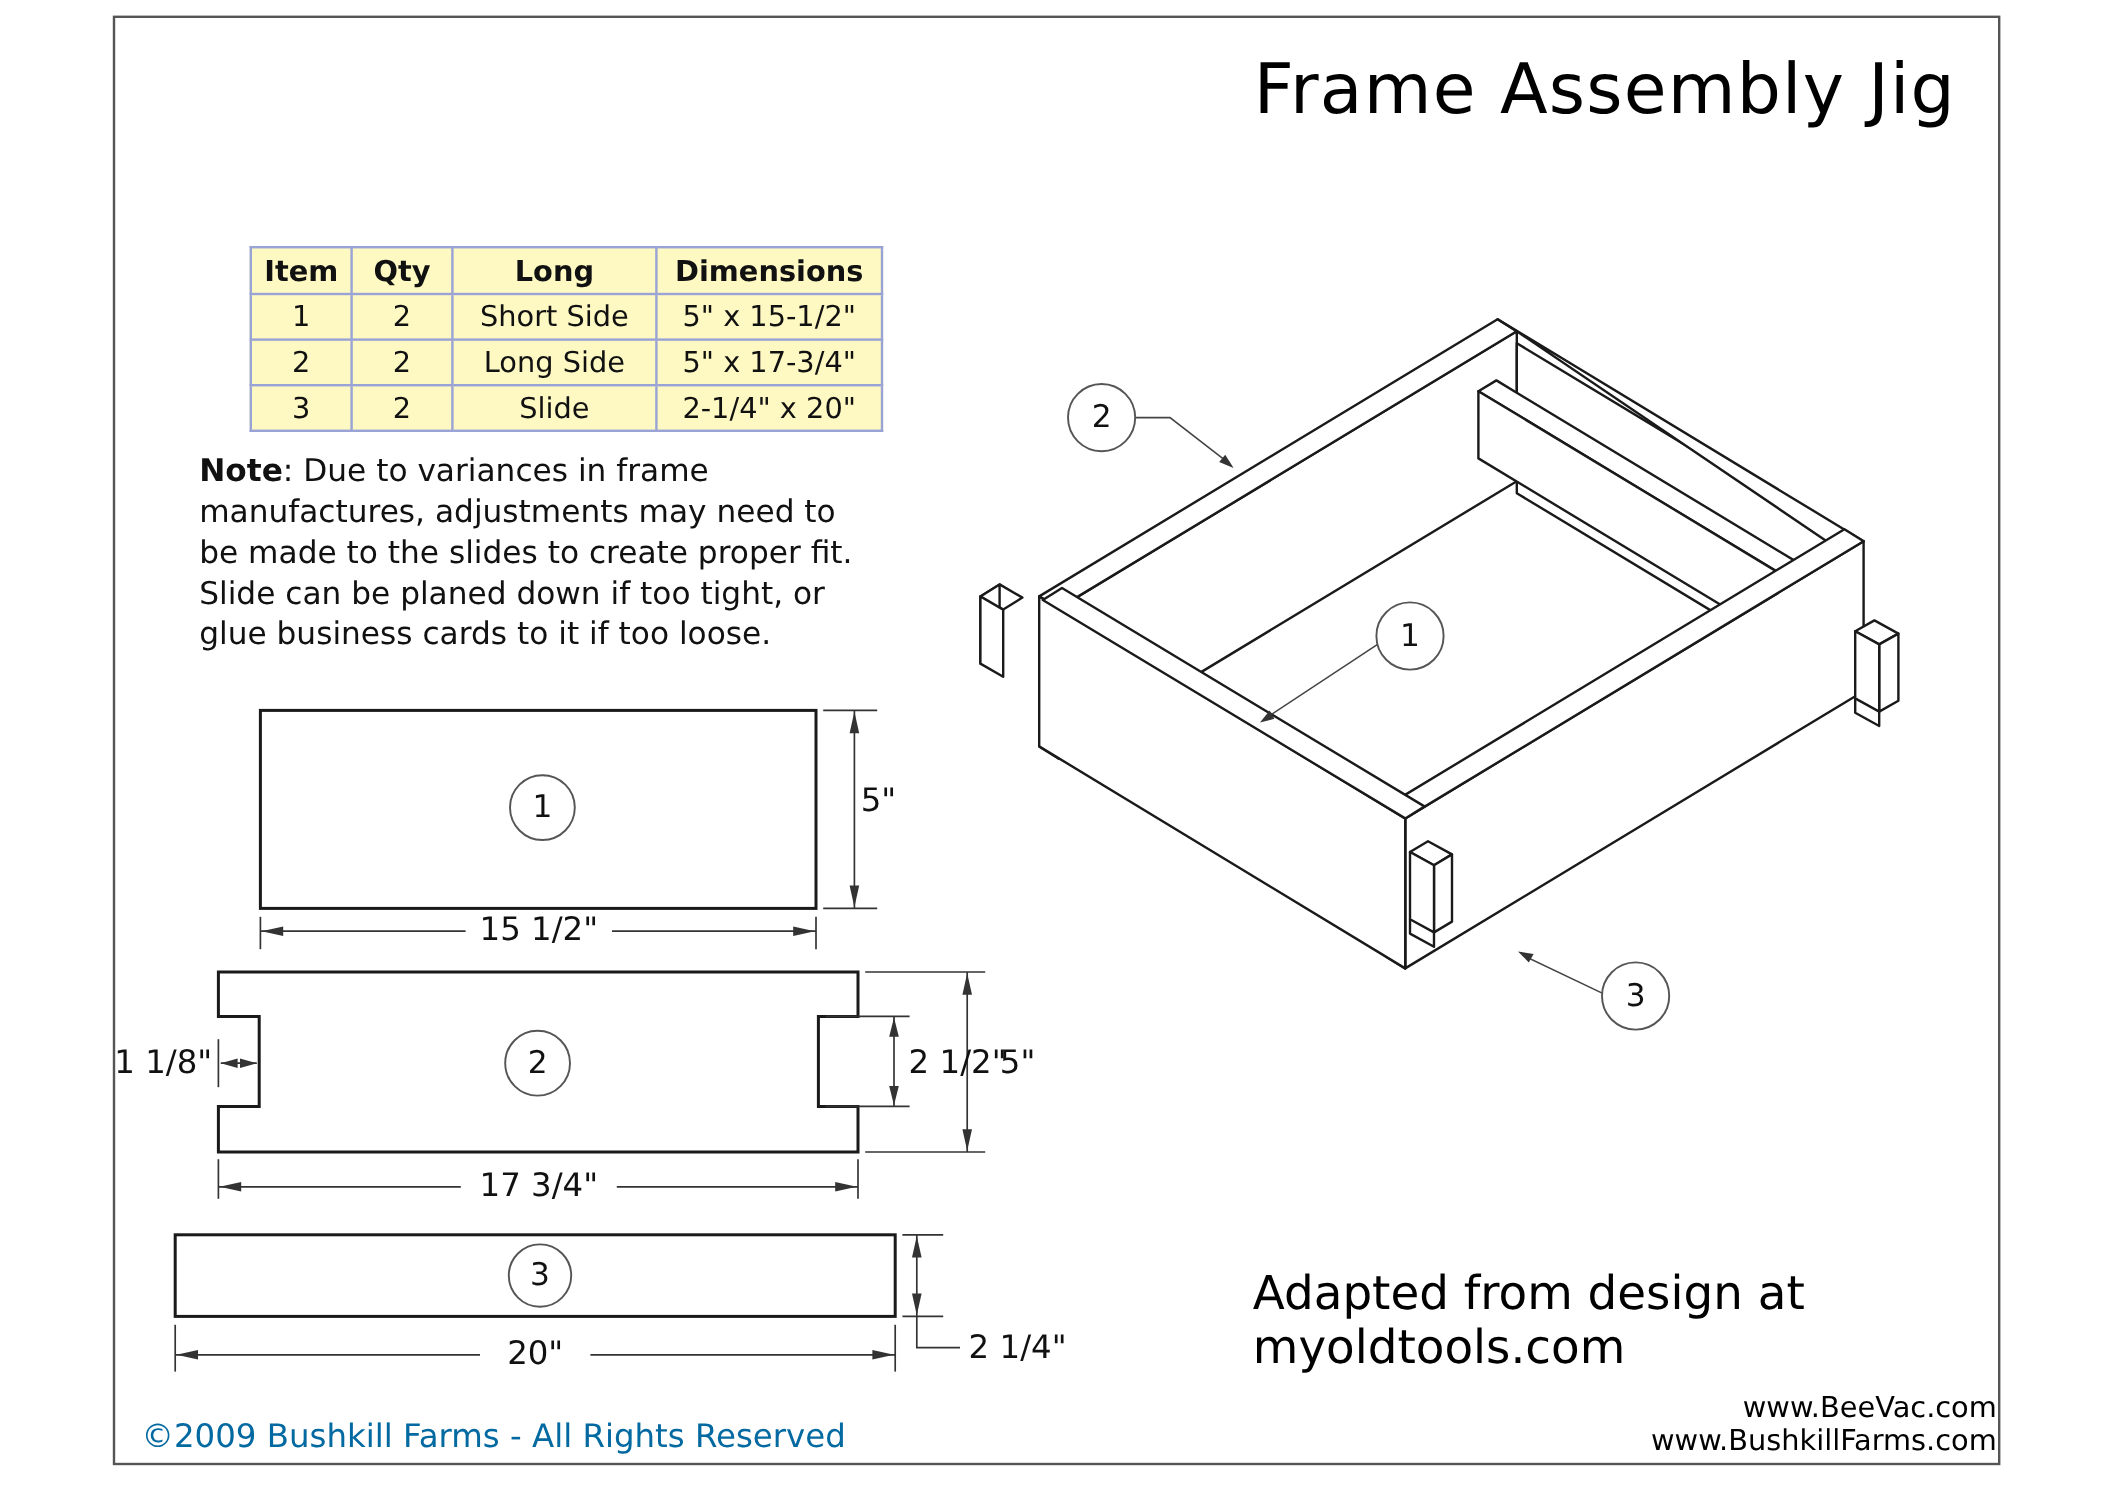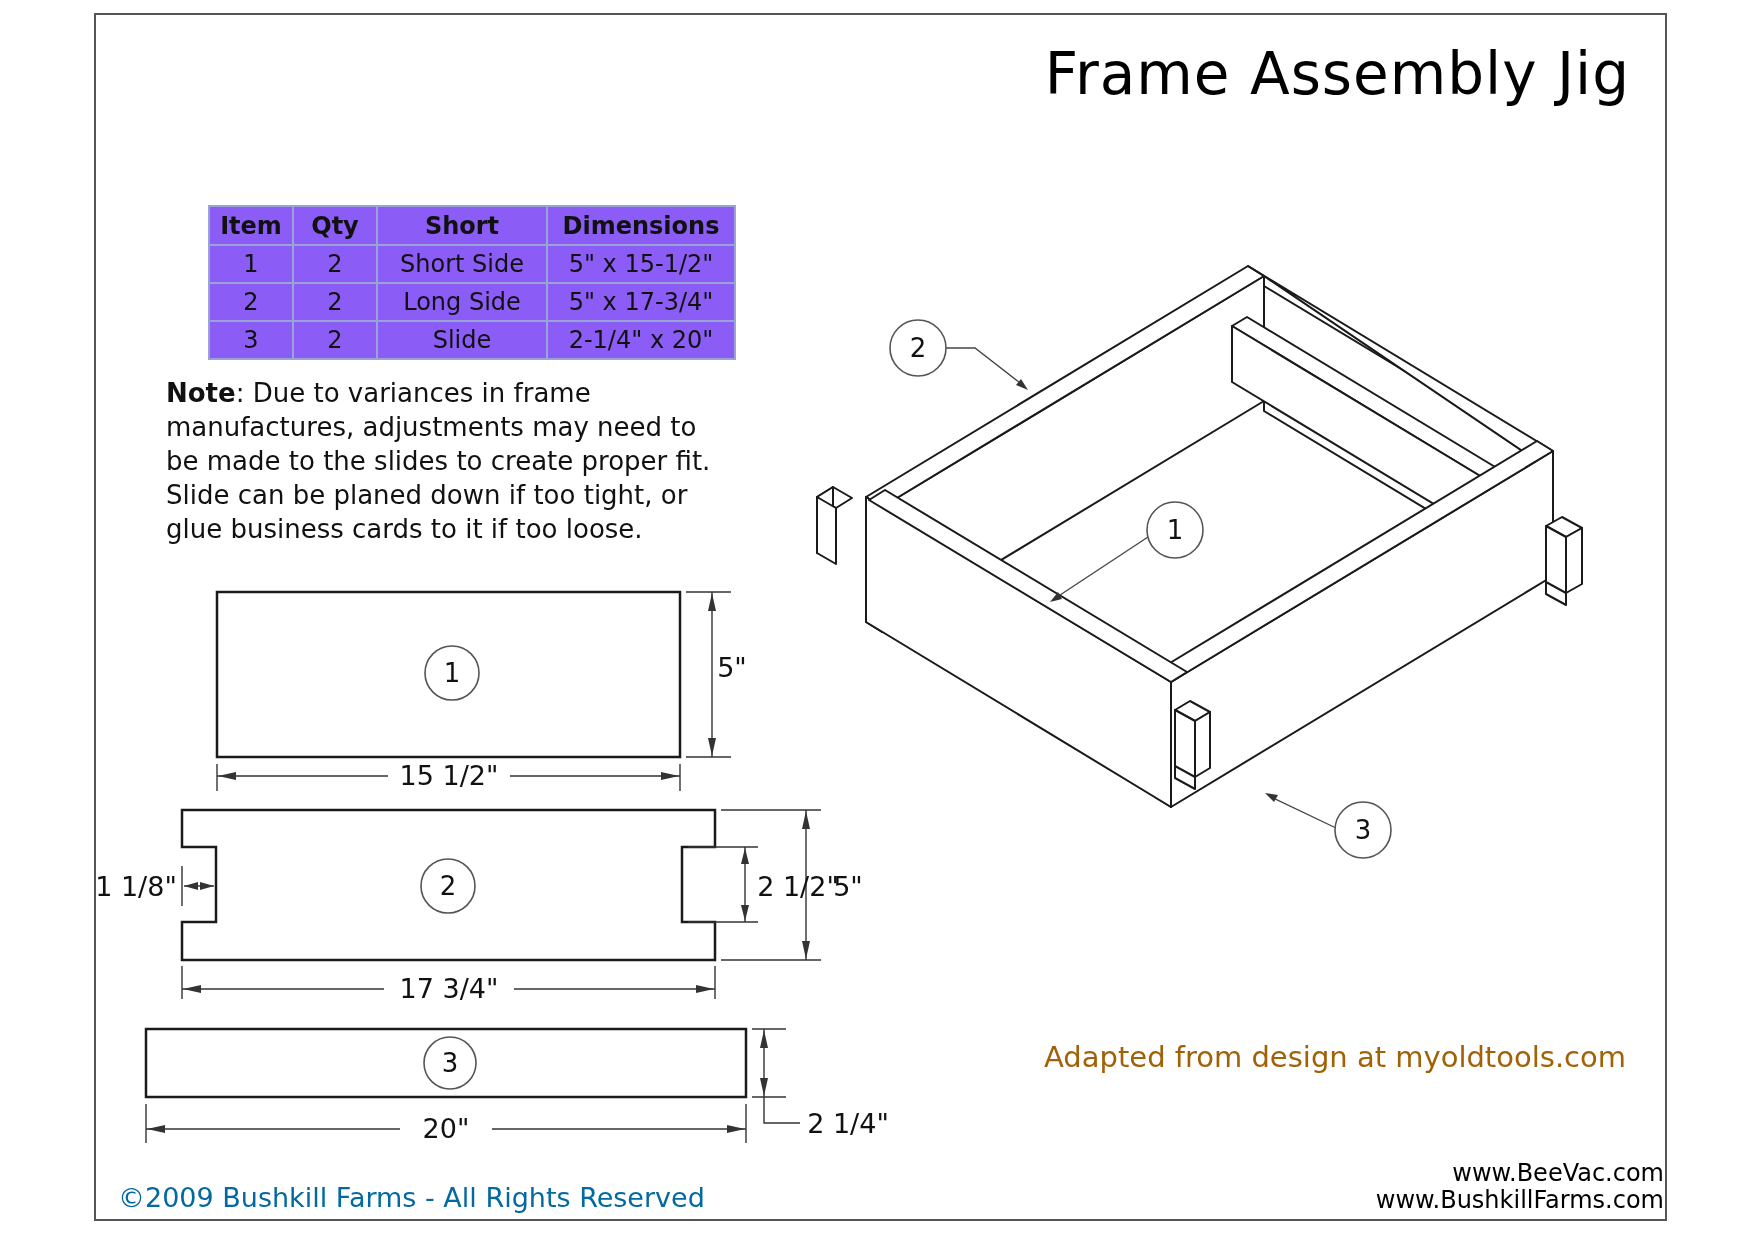--- a/index.html
+++ b/index.html
@@ -6,24 +6,24 @@
   #sheet{position:relative;width:1754px;height:1240px;background:#fff;overflow:hidden;
          font-family:"DejaVu Sans",sans-serif;color:#111;}
   #sheet svg{position:absolute;left:0;top:0;}
   .abs{position:absolute;}
   .ctr{transform:translate(-50%,-50%);white-space:nowrap;}
   .dimlbl{font-size:27px;color:#111;}
   .balloon-num{font-size:26px;color:#111;}
   #title{font-size:58px;letter-spacing:1px;color:#000;}
   #note{width:548px;font-size:26px;line-height:34px;color:#111;}
   #note b{font-weight:bold;}
-  #credit{font-size:29px;color:#a16207;}
+  #credit{font-size:39px;color:#000000;margin-top:16px;}
   .foot{font-size:27px;color:#0369a1;}
   #urls{text-align:right;font-size:24px;line-height:27px;color:#000000;}
-  table.parts{border-collapse:collapse;background:#8b5cf6;}
+  table.parts{border-collapse:collapse;background:#fef9c3;}
   table.parts th,table.parts td{border:2px solid #9aa3d6;text-align:center;
       font-size:24px;padding:0 10px;height:36px;font-weight:normal;}
   table.parts th{font-weight:bold;height:37px;}
   .c-item{width:62px}.c-qty{width:62px}.c-part{width:148px}.c-dim{width:166px}
   
   .part{fill:#fff;stroke:#1a1a1a;stroke-width:2.5;}
   .iso{fill:#fff;stroke:#1a1a1a;stroke-width:2;stroke-linejoin:round;}
   .isoline{fill:none;stroke:#1a1a1a;stroke-width:2;stroke-linejoin:round;}
   .balloon{fill:#fff;stroke:#555;stroke-width:1.6;}
   .dim{stroke:#333;stroke-width:1.4;fill:none;}
@@ -172,21 +172,21 @@
     </g>
   </svg>
 
   <div class="abs" id="title" style="right:124px;top:40px;">Frame Assembly Jig</div>
 
   <table class="parts abs" style="left:208px;top:205px;">
     <tbody>
         <tr>
       <th class="c-item">Item</th>
       <th class="c-qty">Qty</th>
-      <th class="c-part">Short</th>
+      <th class="c-part">Long</th>
       <th class="c-dim">Dimensions</th>
     </tr>
     <tr>
       <td>1</td>
       <td>2</td>
       <td>Short Side</td>
       <td>5" x 15-1/2"</td>
     </tr>
     <tr>
       <td>2</td>

